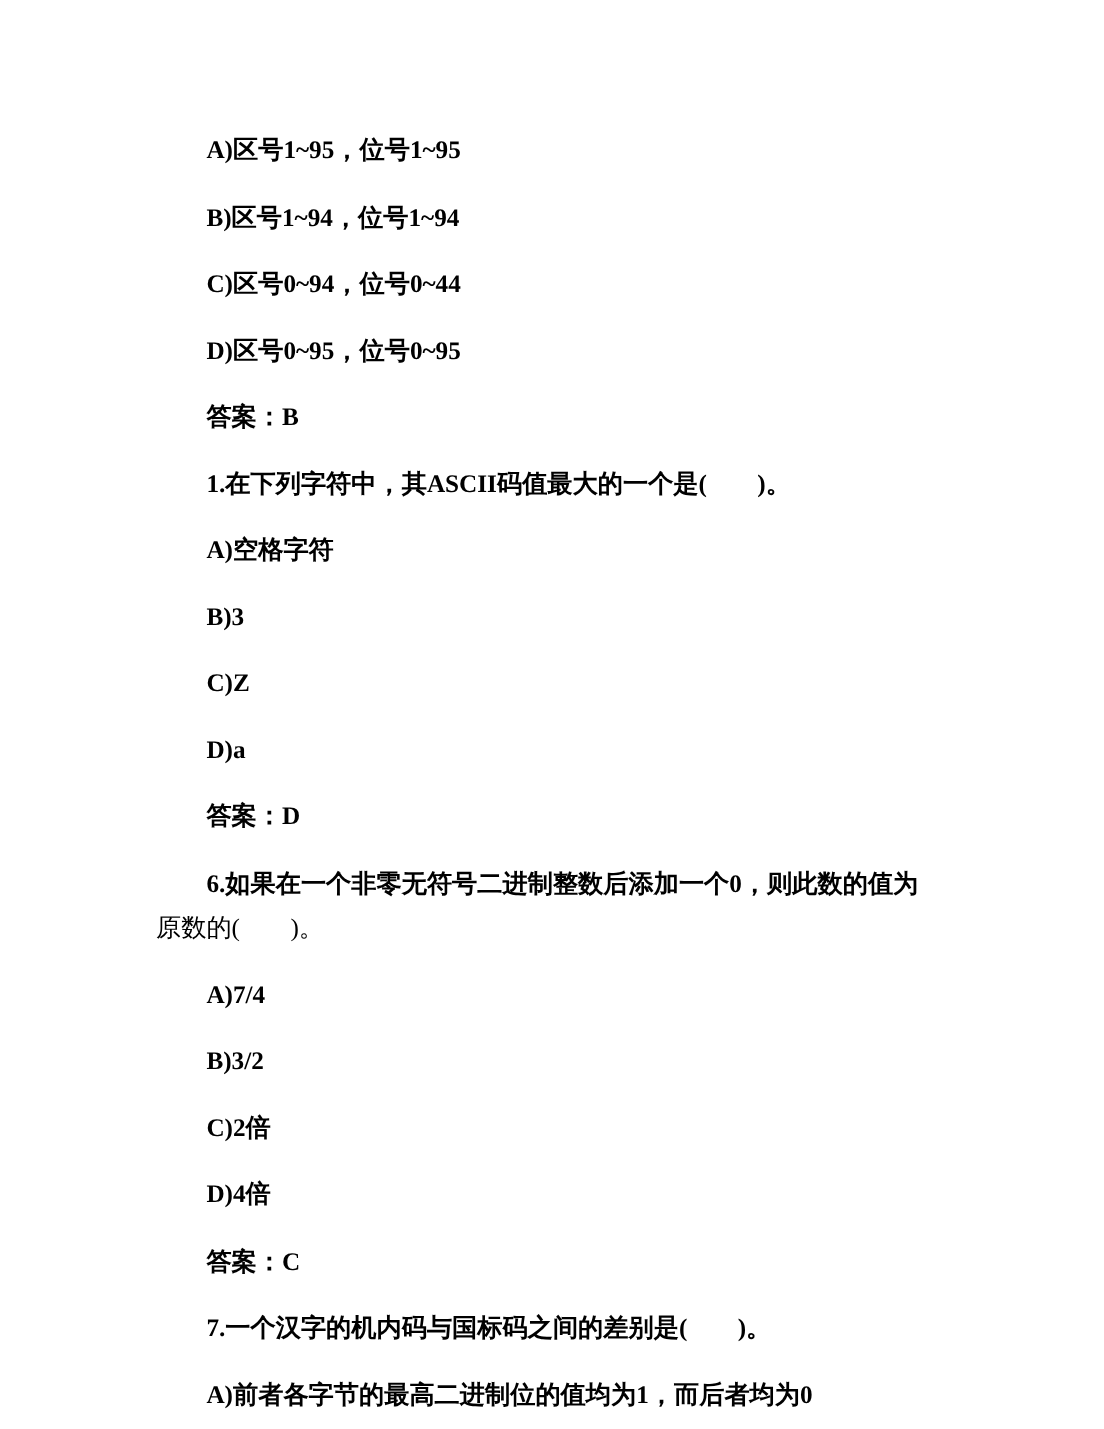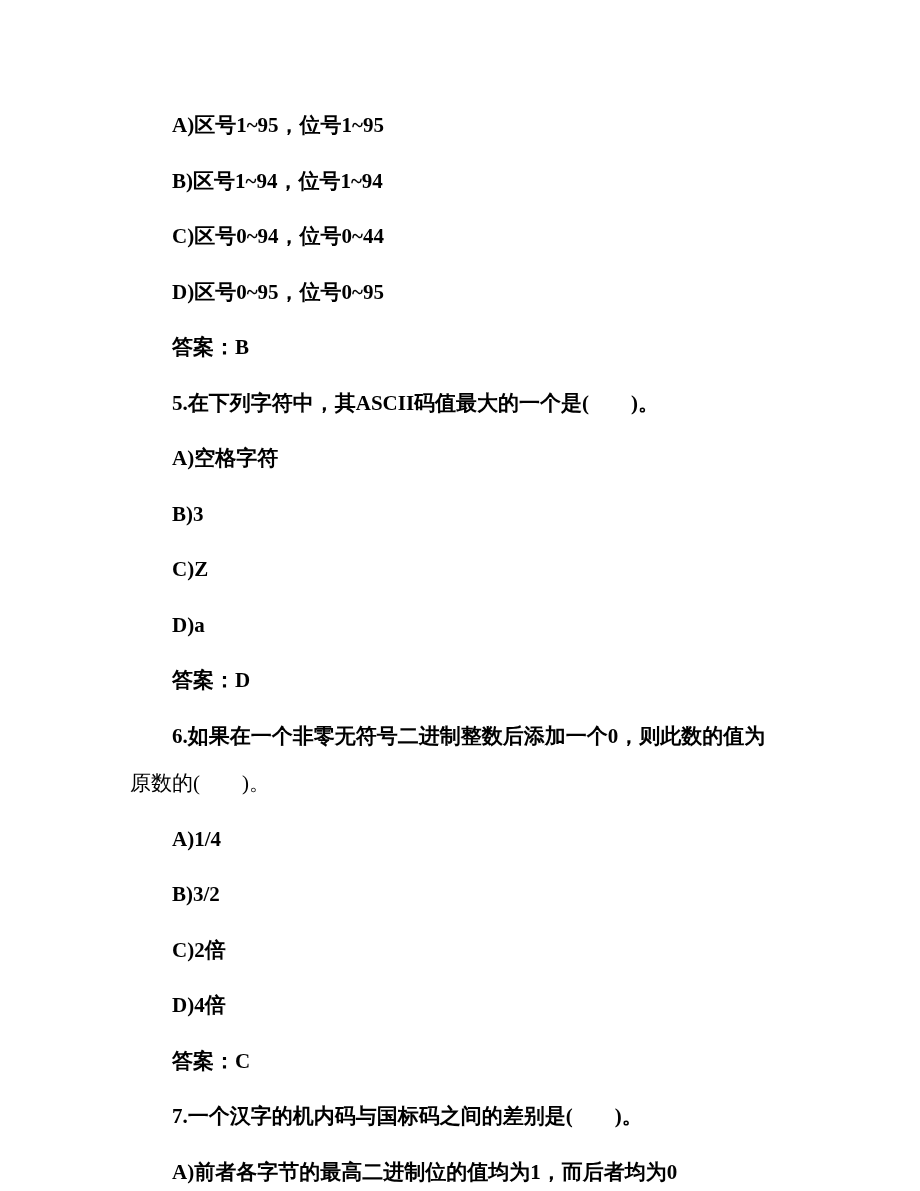--- a/index.html
+++ b/index.html
@@ -28,27 +28,27 @@
     }
   </style>
 </head>
 <body>
 
 <div class="line">A)区号1~95，位号1~95</div>
 <div class="line">B)区号1~94，位号1~94</div>
 <div class="line">C)区号0~94，位号0~44</div>
 <div class="line">D)区号0~95，位号0~95</div>
 <div class="line">答案：B</div>
-<div class="line">5.在下列字符中，其ASCII码值最大的一个是(　　)。</div>
+<div class="line">1.在下列字符中，其ASCII码值最大的一个是(　　)。</div>
 <div class="line">A)空格字符</div>
 <div class="line">B)3</div>
 <div class="line">C)Z</div>
 <div class="line">D)a</div>
 <div class="line">答案：D</div>
-<div class="line" style="margin-bottom: 16px;">6.如果在一个非零无符号二进制整数后添加一个0，则此数的值为</div>
+<div class="line" style="margin-bottom: 6px;">6.如果在一个非零无符号二进制整数后添加一个0，则此数的值为</div>
 <div class="continuation">原数的(　　)。</div>
-<div class="line">A)1/4</div>
+<div class="line">A)7/4</div>
 <div class="line">B)3/2</div>
 <div class="line">C)2倍</div>
 <div class="line">D)4倍</div>
 <div class="line">答案：C</div>
 <div class="line">7.一个汉字的机内码与国标码之间的差别是(　　)。</div>
 <div class="line">A)前者各字节的最高二进制位的值均为1，而后者均为0</div>
 
 </body></html>

